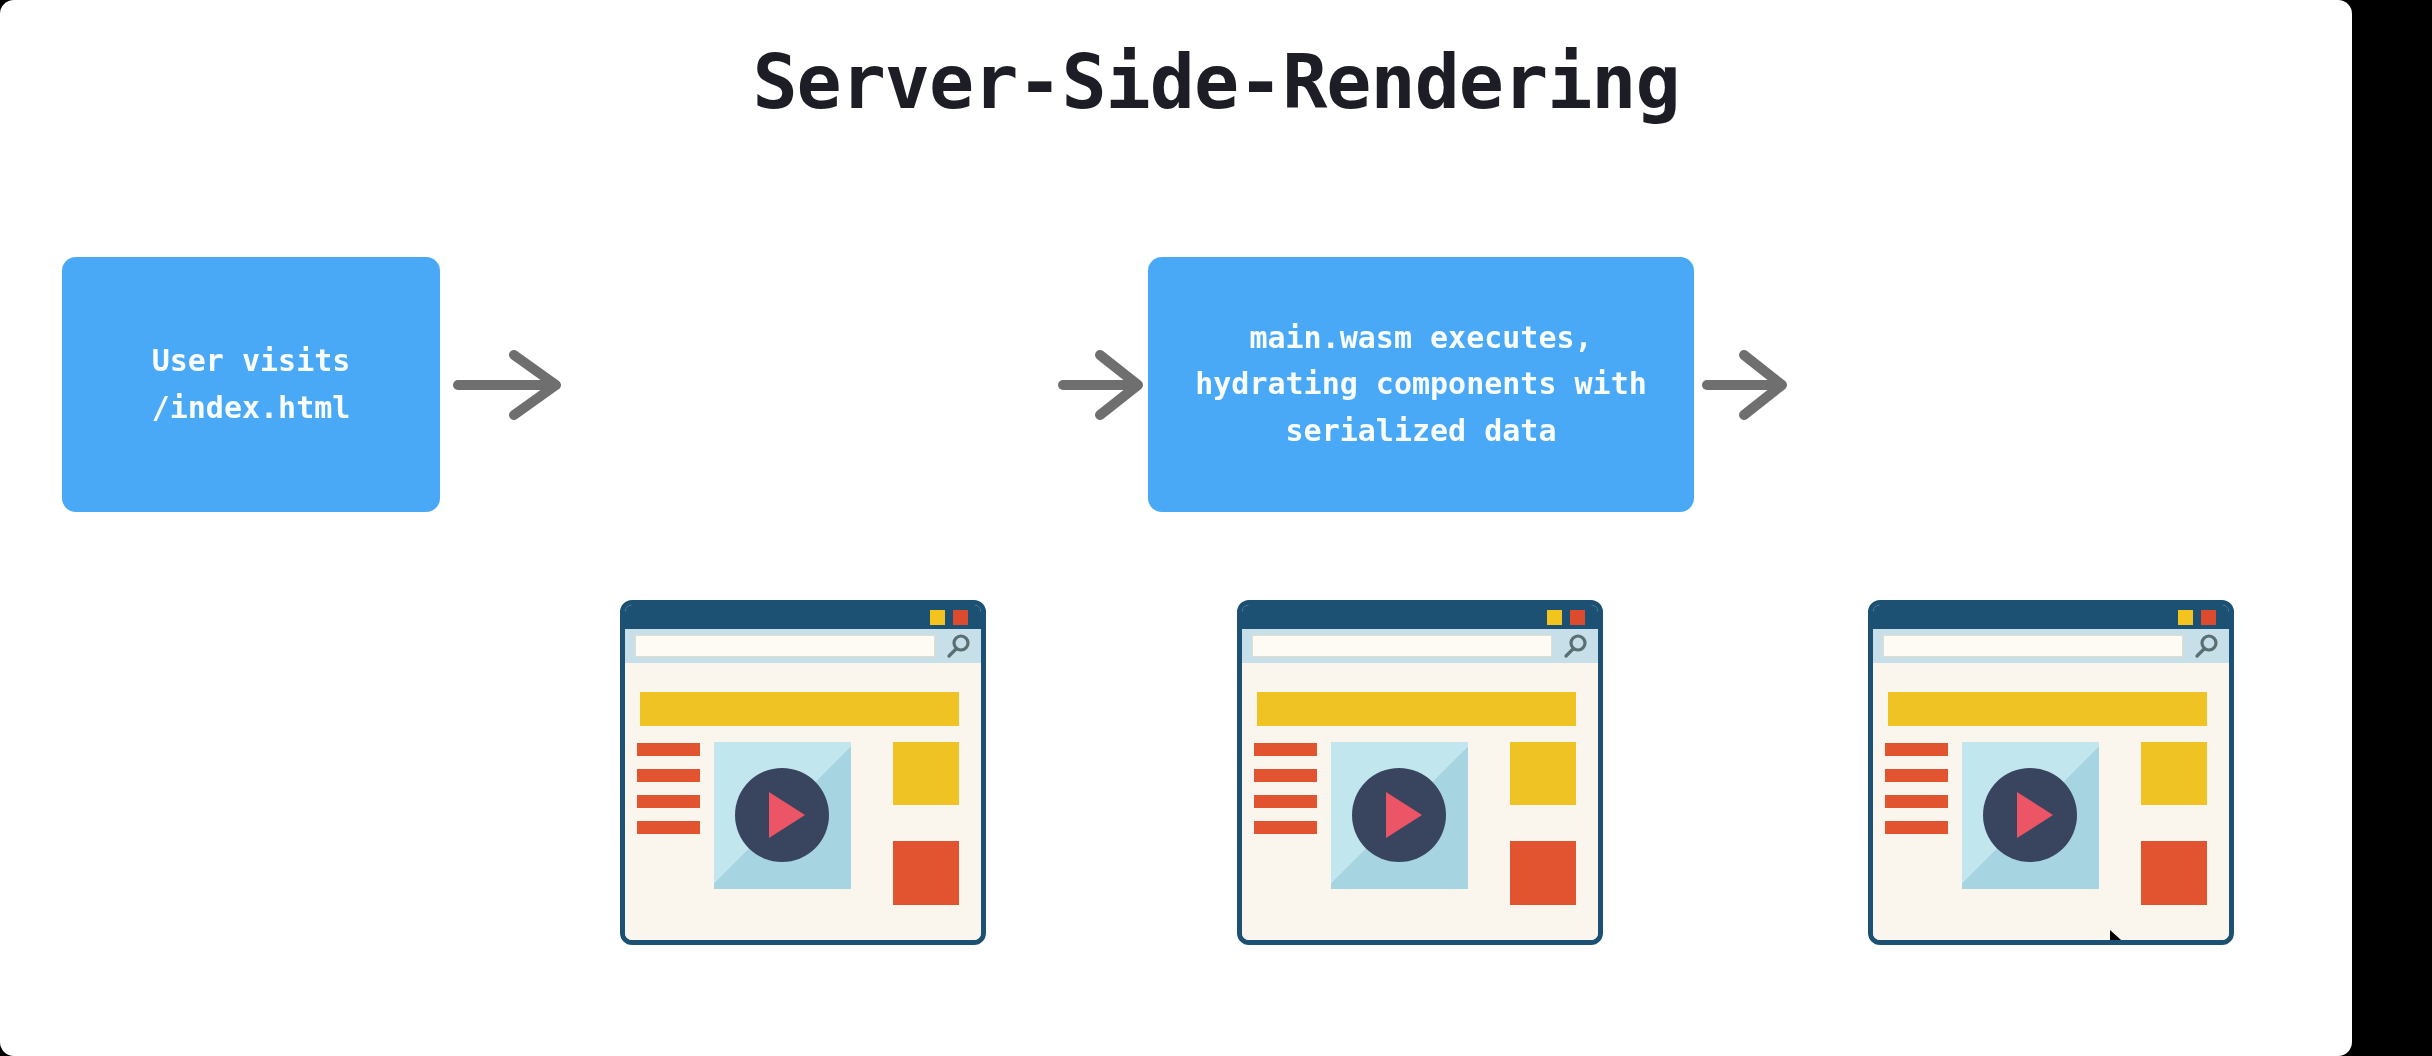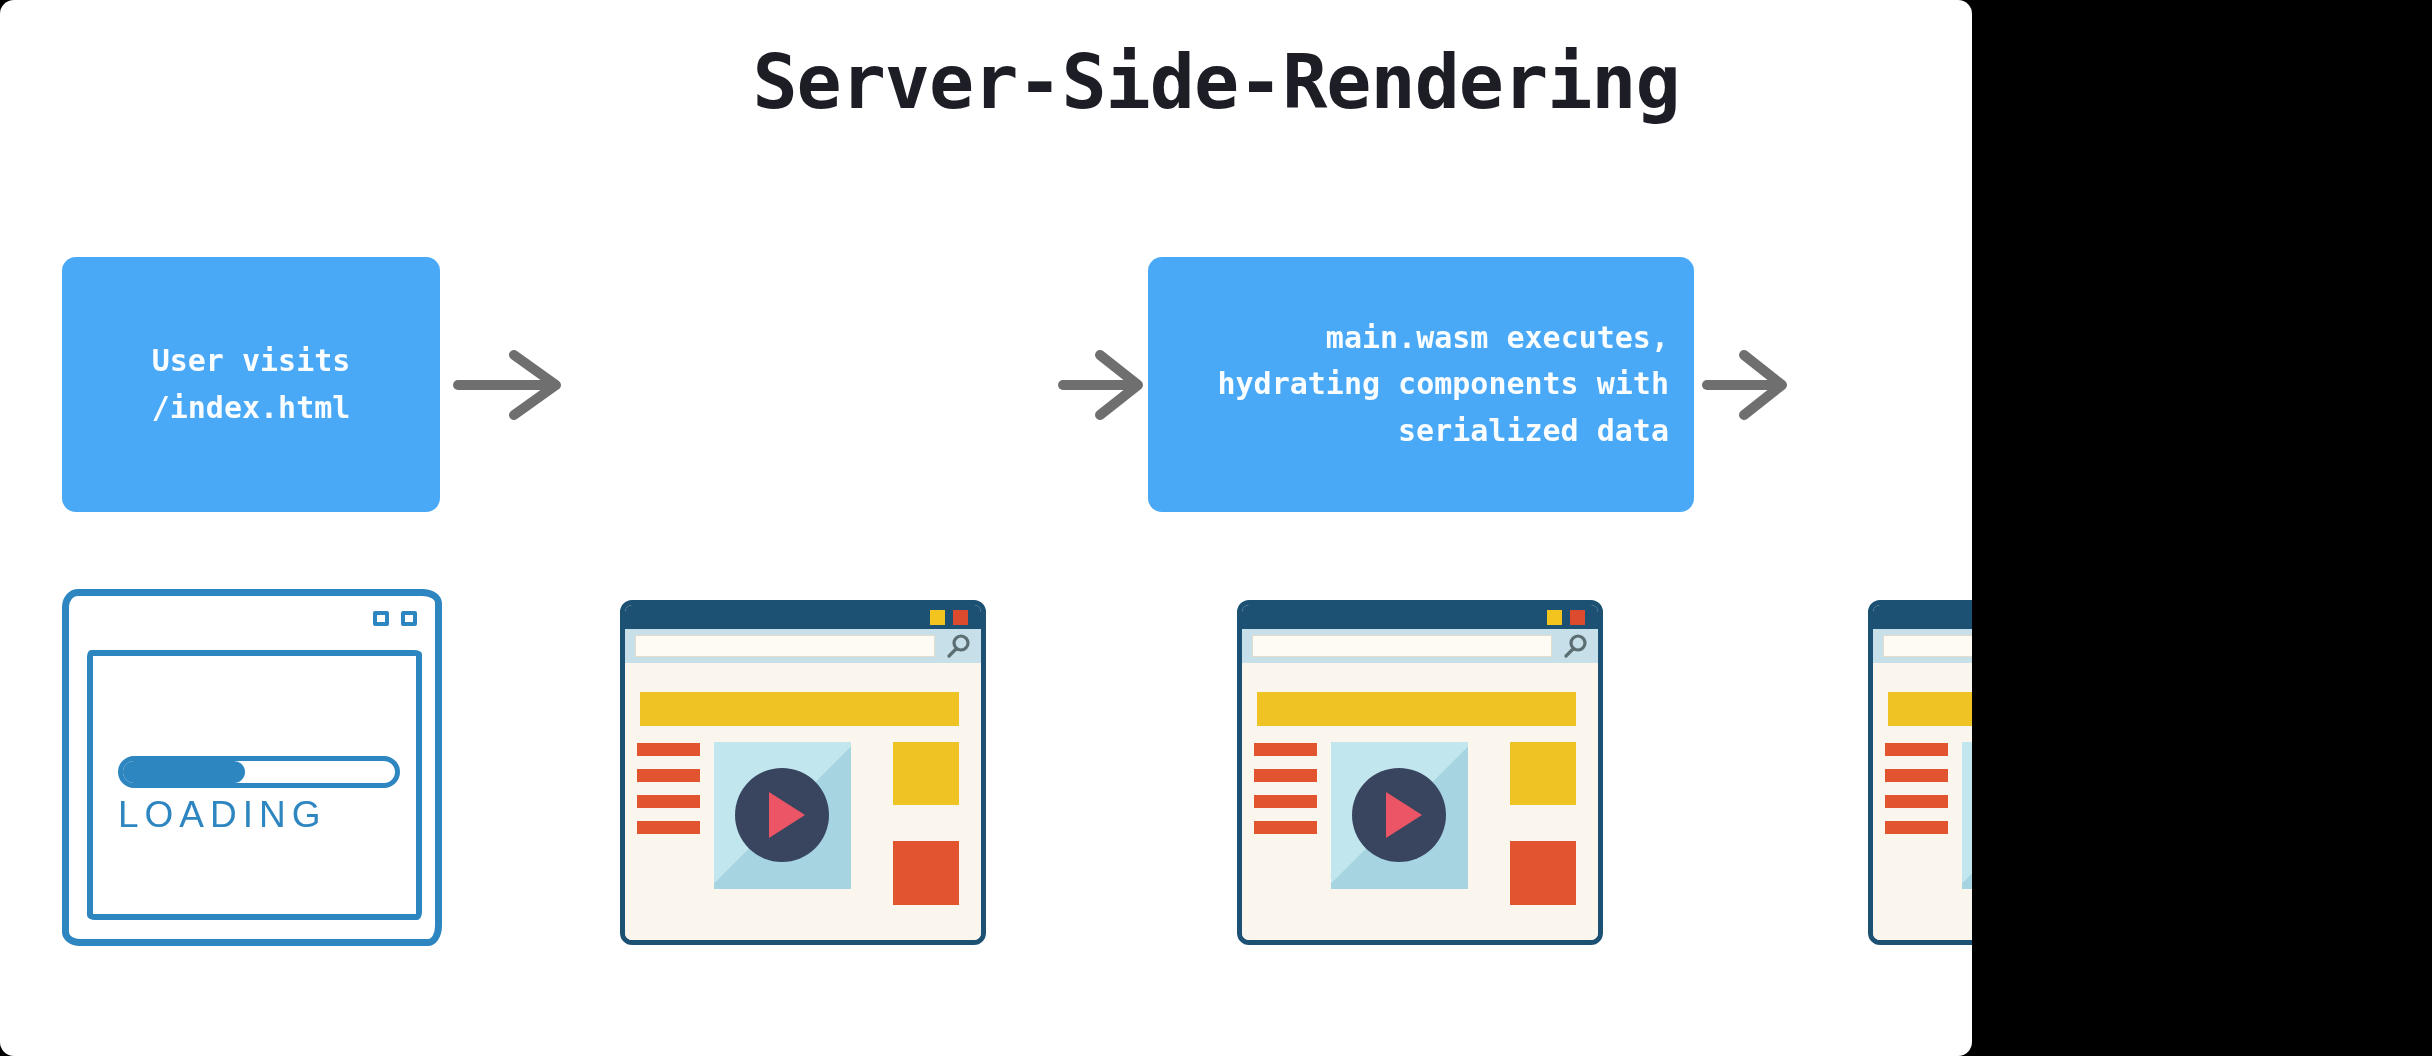--- a/index.html
+++ b/index.html
@@ -1,34 +1,34 @@
 <!DOCTYPE html>
 <html><head>
 <meta charset="utf-8">
 <style>
   html,body{margin:0;padding:0;background:#000;}
   #frame{
-    position:relative;width:1972px;height:1056px;background:#ffffff;
+    position:relative;width:2352px;height:1056px;background:#ffffff;
     border-radius:14px;overflow:hidden;
     font-family:"DejaVu Sans Mono","Liberation Mono",monospace;
   }
   .title{
     position:absolute;top:38px;left:0;width:2432px;text-align:center;
     font-size:75px;font-weight:bold;color:#1d1d26;letter-spacing:-1px;
   }
   
   .step{
     position:absolute;top:257px;height:255px;background:#49a9f6;border-radius:14px;
     display:flex;align-items:center;justify-content:center;text-align:center;
     color:#fafdff;font-size:30px;font-weight:bold;line-height:1.55;
   }
   .step .inner{padding:0 25px;display:flex;align-items:center;justify-content:center;gap:22px;flex-wrap:wrap;}
   #step1{left:62px;width:378px;justify-content:flex-end;}
   #step2{left:571px;width:479px;}
-  #step3{left:1148px;width:546px;text-align:right;}
+  #step3{left:1148px;width:546px;}
   #step4{left:1790px;width:580px;}
   .arrow{position:absolute;top:347px;height:76px;}
   #arrow1{left:452px;width:112px;}
   #arrow2{left:1058px;width:86px;}
   #arrow3{left:1702px;width:86px;}
   .sr{position:absolute;width:1px;height:1px;overflow:hidden;clip:rect(0 0 0 0);white-space:nowrap;}
   
   .sketch{
     position:absolute;left:62px;top:589px;width:380px;height:357px;box-sizing:border-box;
     border:7px solid #2e86c1;border-radius:16px 20px 14px 18px / 18px 14px 20px 14px;
@@ -121,29 +121,20 @@
         <span>main.wasm executes, hydrating components with serialized data</span>
       </div>
   </div>
 
   <svg class="arrow" id="arrow3" viewBox="0 0 86 76">
     <line x1="5" y1="38" x2="68" y2="38" stroke="#6f6f6f" stroke-width="10" stroke-linecap="round"></line>
     <polyline points="42,8 80,38 42,68" fill="none" stroke="#6f6f6f" stroke-width="10" stroke-linecap="round" stroke-linejoin="round"></polyline>
   </svg>
 
 
-  <div class="sketch">
-    <div class="winbtn" style="right:46px"></div>
-    <div class="winbtn" style="right:18px"></div>
-    <div class="content"></div>
-    <div class="progress">
-      <div class="fill"></div>
-    </div>
-    <div class="loading-label">LOADING</div>
-  </div>
 
   <div class="browser" id="browser2">
     <div class="titlebar">
       <div class="btn yellow"></div>
       <div class="btn red"></div>
     </div>
     <div class="addressbar">
       <div class="urlfield"></div>
       <svg class="mag" width="27" height="27" viewBox="0 0 27 27">
         <circle cx="16" cy="10" r="7" fill="none" stroke="#5b6e72" stroke-width="3.2"></circle>

